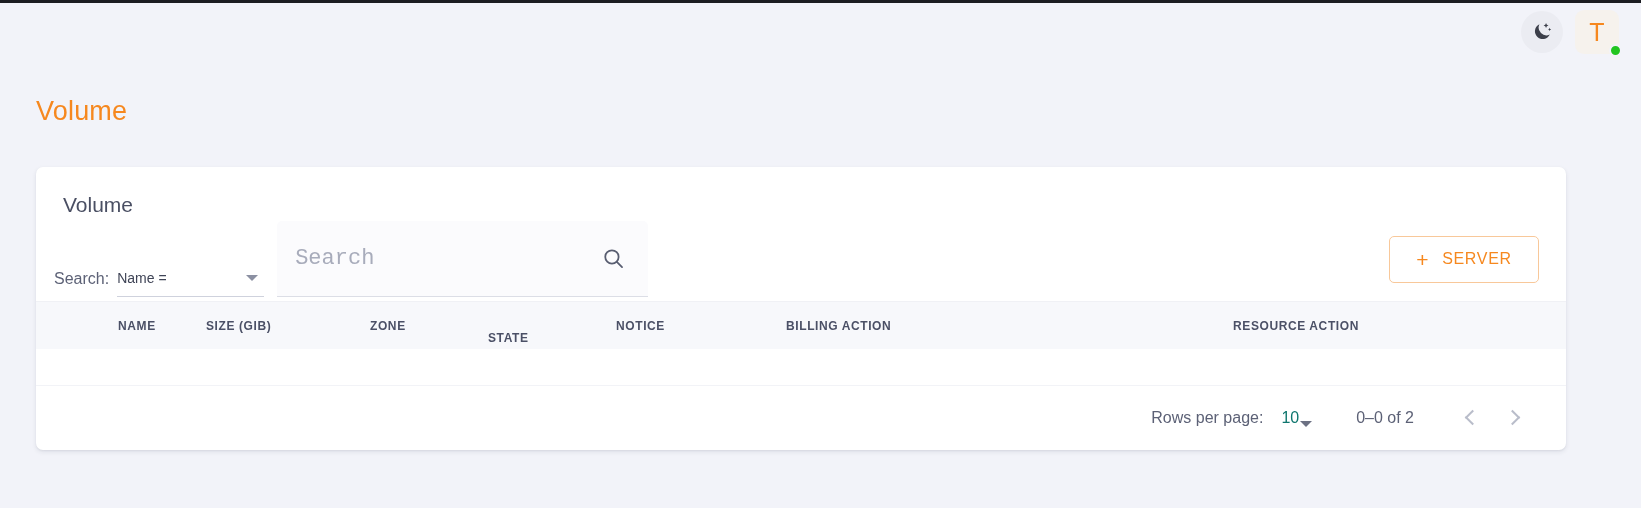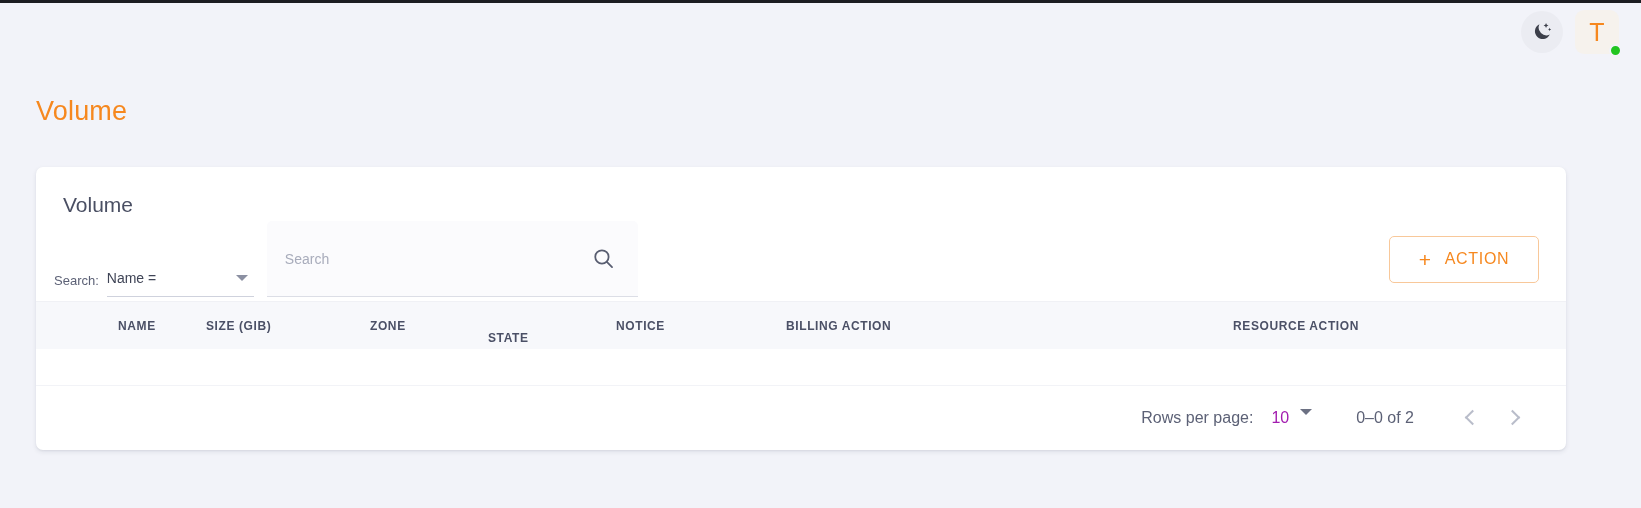--- a/index.html
+++ b/index.html
@@ -104,21 +104,21 @@
     display: flex;
     align-items: center;
     padding: 0 27px 0 18px;
   }
   .search-group {
     display: flex;
     align-items: flex-end;
     gap: 0;
   }
   .search-label {
-    font-size: 13px;
+    font-size: 16px;
     color: #5c6176;
     padding-bottom: 9px;
     margin-right: 8px;
   }
   .filter-select {
     position: relative;
     width: 147px;
     height: 38px;
     border-bottom: 1px solid #cfd2dd;
     display: flex;
@@ -147,24 +147,24 @@
     border-radius: 5px 5px 0 0;
     display: flex;
     align-items: center;
     padding: 0 16px;
     cursor: text;
   }
   .search-input {
     border: none;
     outline: none;
     background: transparent;
-    font-size: 14px;
+    font-size: 22px;
     color: #3f4456;
     width: 100%;
-    font-family: Liberation Sans, sans-serif;
+    font-family: Liberation Mono, monospace;
   }
   .search-input::placeholder { color: #a8acbb; }
   .search-icon {
     position: absolute;
     right: 22px;
     display: flex;
   }
   .spacer { flex: 1; }
   .create-btn {
     height: 47px;
@@ -222,24 +222,24 @@
     padding-right: 30px;
     gap: 0;
     font-size: 16px;
     color: #5c6176;
     border-top: 1px solid #f2f3f7;
     padding-left: 9px;
   }
   .rows-label { margin-right: 18px; }
   .rows-select {
     display: flex;
-    align-items: flex-start;
-    gap: 11px;
-    cursor: pointer;
-    color: #a21caf;
+    align-items: flex-end;
+    gap: 1px;
+    cursor: pointer;
+    color: #0f766e;
   }
   .rows-caret {
     width: 0; height: 0;
     border-left: 6px solid transparent;
     border-right: 6px solid transparent;
     border-top: 6px solid #6c7183;
   }
   .range-label { margin-left: 44px; margin-right: 34px; color: #5c6176; }
   .page-btn {
     width: 44px; height: 44px;
@@ -298,21 +298,21 @@
           <svg width="25" height="25" viewBox="0 0 24 24" fill="none">
             <circle cx="10.5" cy="10.5" r="6.4" stroke="#585d70" stroke-width="1.7"></circle>
             <line x1="15.2" y1="15.2" x2="20.2" y2="20.2" stroke="#585d70" stroke-width="1.7" stroke-linecap="round"></line>
           </svg>
         </span>
       </div>
     </div>
     <div class="spacer"></div>
     <button class="create-btn">
       <span class="plus-icon">+</span>
-      <span>ACTION</span>
+      <span>SERVER</span>
     </button>
   </div>
 
   <div class="table-head">
     <div class="th th-name">NAME</div>
     <div class="th th-size">SIZE (GIB)</div>
     <div class="th th-zone">ZONE</div>
     <div class="th th-state">STATE</div>
     <div class="th th-notice">NOTICE</div>
     <div class="th th-billing">BILLING ACTION</div>

